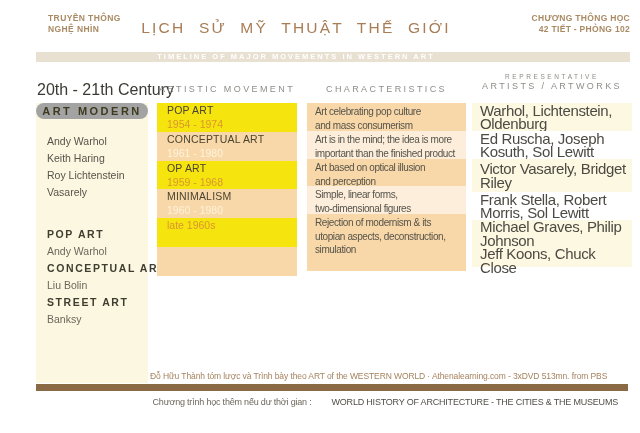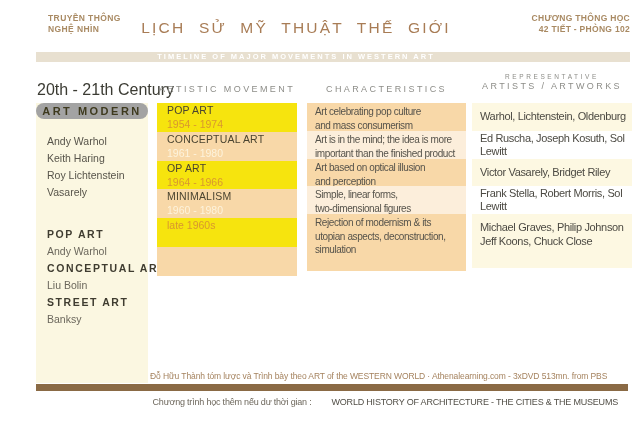--- a/index.html
+++ b/index.html
@@ -52,23 +52,23 @@
   .bg-peach{background:#f8d8a8;}
   .bg-peach-light{background:#fceedb;}
   .bg-cream{background:#fdf8e2;}
   .bg-white{background:#ffffff;}
   .bg-yellow .myears{color:#d9972f;}
   .bg-peach .myears{color:#fdf3dc;}
 
   .crow{padding:2px 2px 0 8px;font-size:10px;line-height:13.6px;color:#56534b;
        letter-spacing:-.4px;white-space:pre-line;}
 
-  .arow{display:flex;align-items:center;padding-left:8px;font-size:11px;
+  .arow{display:flex;align-items:center;padding-left:8px;font-size:15px;
        color:#4c4a43;letter-spacing:-.35px;line-height:13.5px;white-space:pre-line;}
-  .arow.top{align-items:flex-start;padding-top:7px;}
+  .arow.top{align-items:flex-start;}
 
   
   .credit{left:150px;top:371px;width:478px;font-size:8.5px;
        color:#a5835f;letter-spacing:-.1px;}
   .bar{left:36px;top:384px;width:592px;height:7px;background:#8a6a45;}
   .extra{left:100px;top:397px;width:518px;text-align:right;font-size:9px;
        letter-spacing:-.2px;}
   .extra .lbl{color:#6e685d;margin-right:12px;}
   .extra .val{color:#514e46;padding-left:8px;}
 </style>
@@ -122,21 +122,21 @@
   <div class="mrow bg-yellow" style="height:28px;">
     <div class="mname">POP ART</div>
     <div class="myears">1954 - 1974</div>
   </div>
   <div class="mrow bg-peach" style="height:28px;">
     <div class="mname">CONCEPTUAL ART</div>
     <div class="myears">1961 - 1980</div>
   </div>
   <div class="mrow bg-yellow" style="height:27px;">
     <div class="mname">OP ART</div>
-    <div class="myears">1964 - 1966</div>
+    <div class="myears">1959 - 1968</div>
   </div>
   <div class="mrow bg-peach" style="height:28px;">
     <div class="mname">MINIMALISM</div>
     <div class="myears">1960 - 1980</div>
   </div>
   <div class="mrow bg-yellow" style="height:28px;">
     <div class="myears">late 1960s</div>
   </div>
   <div class="bg-peach" style="height:29px;"></div>
 </div>
@@ -151,21 +151,21 @@
   <div class="crow bg-peach-light" style="height:26px;">Simple, linear forms,
 two-dimensional figures</div>
   <div class="crow bg-peach" style="height:55px;">Rejection of modernism &amp; its
 utopian aspects, deconstruction,
 simulation</div>
 </div>
 
 <div class="abs col col-art">
   <div class="arow bg-cream" style="height:28px;">Warhol, Lichtenstein, Oldenburg</div>
   <div class="arow bg-white" style="height:28px;">Ed Ruscha, Joseph Kosuth, Sol Lewitt</div>
-  <div class="arow bg-cream" style="height:27px;">Victor Vasarely, Bridget Riley</div>
+  <div class="arow bg-cream" style="height:33px;">Victor Vasarely, Bridget Riley</div>
   <div class="arow bg-white" style="height:28px;">Frank Stella, Robert Morris, Sol Lewitt</div>
   <div class="arow top bg-cream" style="height:47px;">Michael Graves, Philip Johnson
 Jeff Koons, Chuck Close</div>
 </div>
 
 <div class="abs credit">Đỗ Hữu Thành tóm lược và Trình bày theo ART of the WESTERN WORLD · Athenalearning.com - 3xDVD 513mn. from PBS</div>
 <div class="abs bar"></div>
 <div class="abs extra">
   <span class="lbl">Chương trình học thêm nếu dư thời gian :</span><span class="val">WORLD HISTORY OF ARCHITECTURE - THE CITIES &amp;  THE MUSEUMS</span>
 </div>

